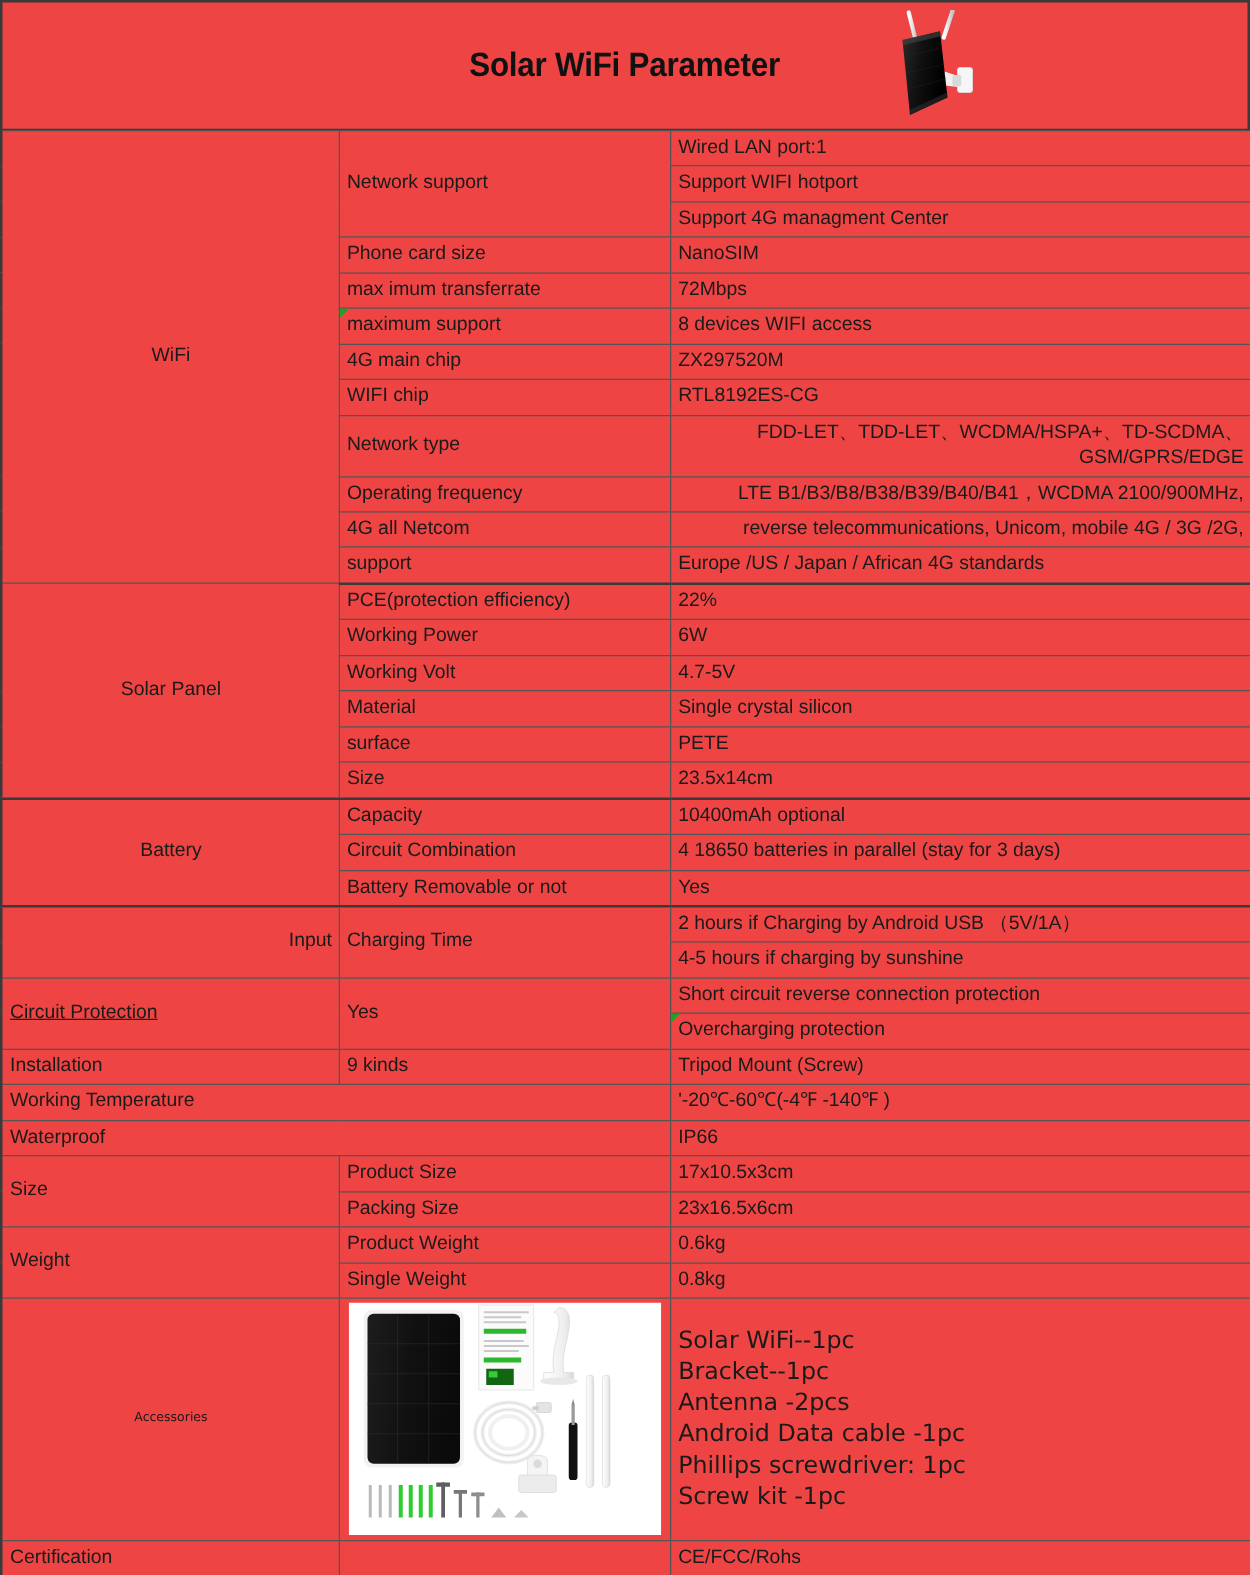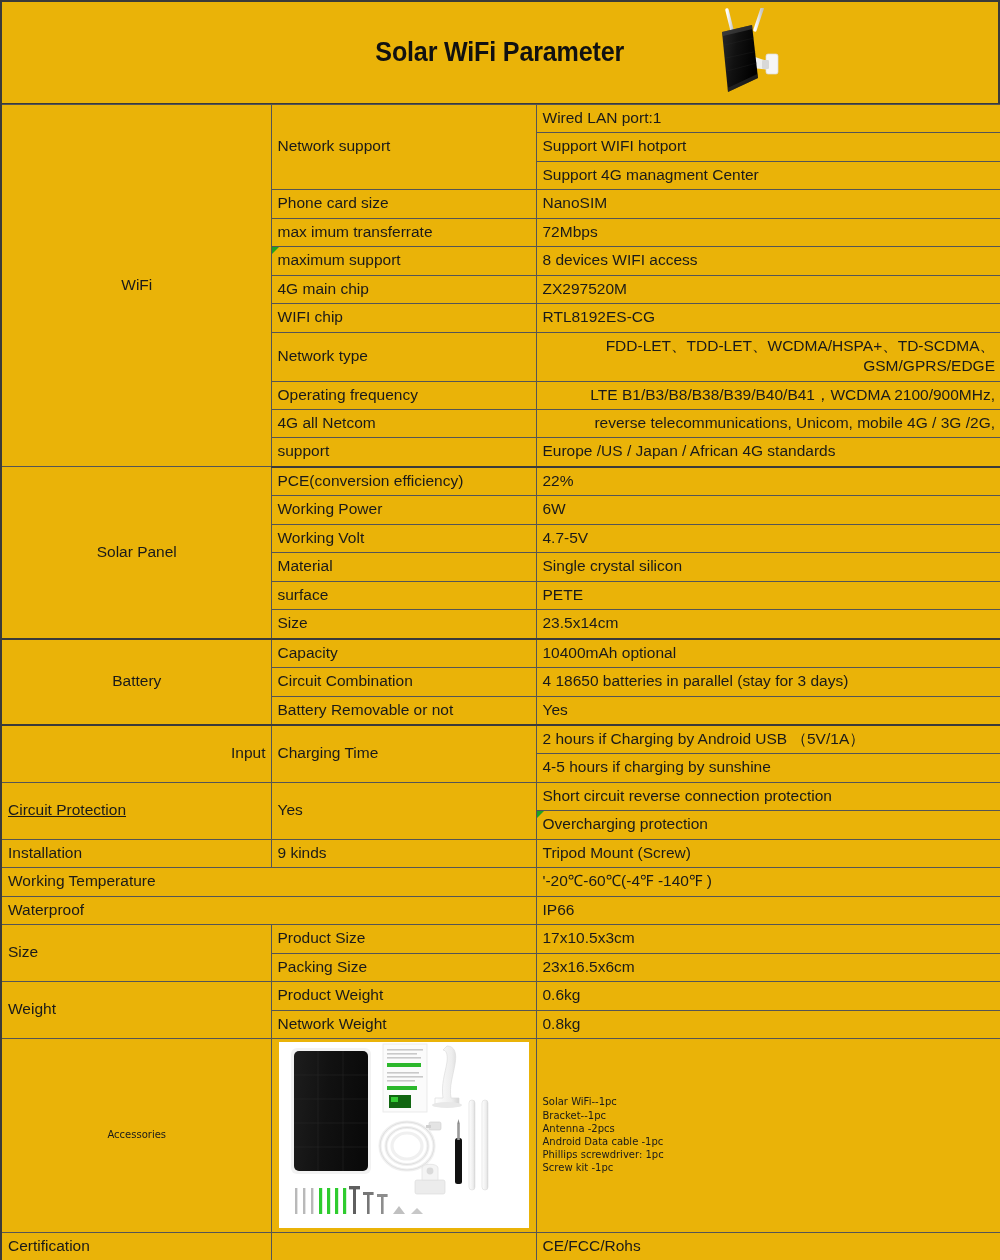--- a/index.html
+++ b/index.html
@@ -9,21 +9,21 @@
   }
   body {
     font-family: "Liberation Sans", sans-serif;
     color: #1a1a1a;
   }
   #page {
     position: relative;
     width: 1000px;
     height: 1260px;
     overflow: hidden;
-    background: #eab308;
+    background: #ef4444;
     box-sizing: border-box;
   }
 
   
   .title-band {
     position: relative;
     height: 104px;
     border: 2px solid #3a3a3a;
     border-bottom: 1px solid #3a3a3a;
     box-sizing: border-box;
@@ -92,21 +92,21 @@
     top: 0;
     width: 0;
     height: 0;
     border-top: 7px solid #21a121;
     border-right: 7px solid transparent;
   }
 
   
   .acc-list {
     font-family: "DejaVu Sans", sans-serif;
-    font-size: 10px;
+    font-size: 19px;
     line-height: 1.62;
     color: #2b2b2b;
     padding-left: 8px;
   }
   .acc-label {
     font-family: "DejaVu Sans", sans-serif;
     font-size: 10px;
     color: #2b2b2b;
   }
   .acc-photo-cell { padding: 0; }
@@ -213,21 +213,21 @@
         <td>4G all Netcom</td>
         <td class="two-line">reverse telecommunications, Unicom, mobile 4G / 3G /2G,</td>
       </tr>
       <tr>
         <td class="sect-end">support</td>
         <td class="sect-end">Europe /US / Japan / African 4G standards</td>
       </tr>
 
       <tr>
         <td class="cat sect-end" rowspan="6">Solar Panel</td>
-        <td>PCE(conversion efficiency)</td>
+        <td>PCE(protection efficiency)</td>
         <td>22%</td>
       </tr>
       <tr>
         <td>Working Power</td>
         <td>6W</td>
       </tr>
       <tr>
         <td>Working Volt</td>
         <td>4.7-5V</td>
       </tr>
@@ -301,21 +301,21 @@
         <td>Packing Size</td>
         <td>23x16.5x6cm</td>
       </tr>
 
       <tr>
         <td rowspan="2">Weight</td>
         <td>Product Weight</td>
         <td>0.6kg</td>
       </tr>
       <tr>
-        <td>Network Weight</td>
+        <td>Single Weight</td>
         <td>0.8kg</td>
       </tr>
 
       <tr>
         <td class="cat acc-label">Accessories</td>
 
         <td class="acc-photo-cell">
           <div class="acc-photo-wrap">
 
             <svg width="250" height="186" viewBox="0 0 250 186" xmlns="http://www.w3.org/2000/svg">

